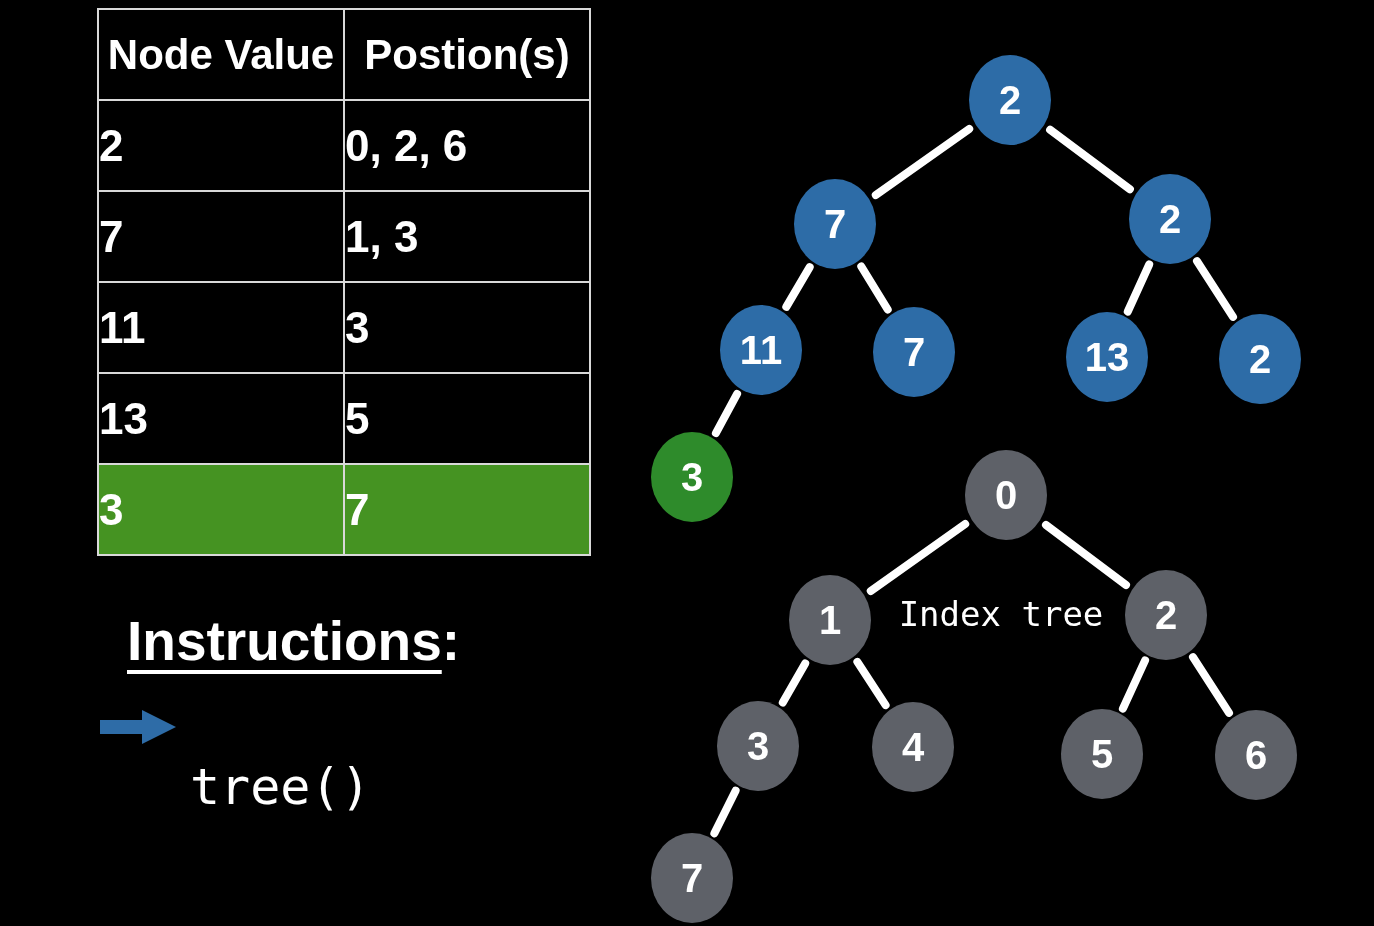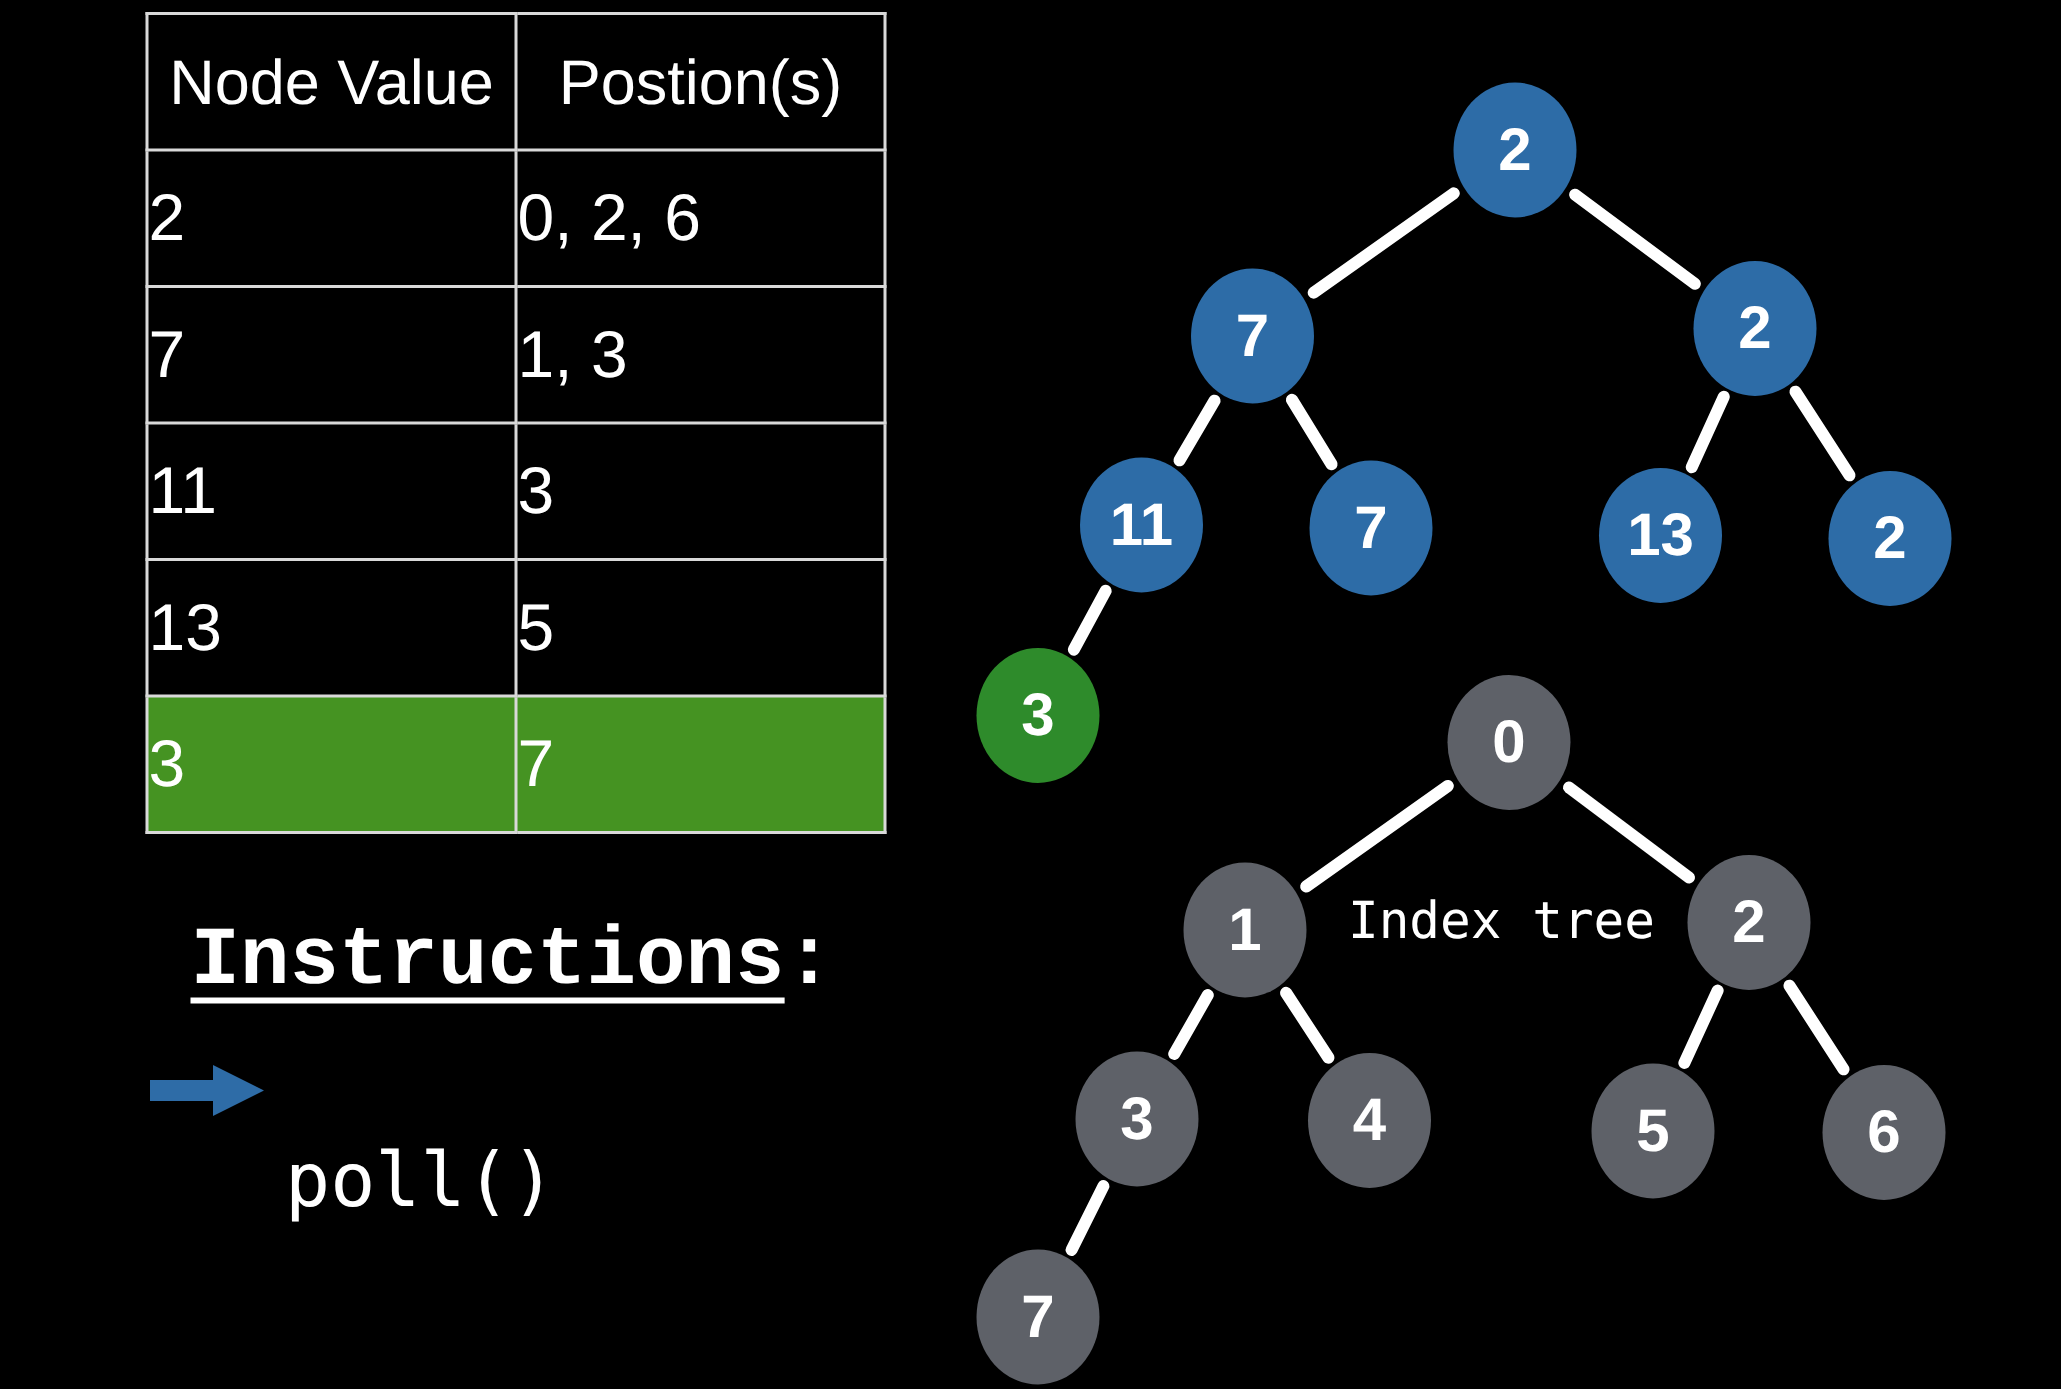--- a/index.html
+++ b/index.html
@@ -19,31 +19,31 @@
 
   
   .pos-table {
     position: absolute; left: 97px; top: 8px; width: 494px;
     border-collapse: collapse; table-layout: fixed;
   }
   .pos-table th, .pos-table td {
     border: 2px solid var(--table-border);
     height: 91px; padding: 0;
     vertical-align: middle;
-    color: var(--text); font-weight: normal;
+    color: var(--text); font-weight: bold;
   }
   .pos-table th { font-size: 42px; }
   .pos-table td { font-size: 44px; }
   .pos-table tr.highlight td { background: var(--row-highlight); }
 
   
   .instructions { position: absolute; left: 100px; top: 608px; }
   .instructions-title {
     margin-left: 27px; margin-bottom: 23px;
-    font-family: Liberation Mono, monospace;
+    font-family: Liberation Sans, sans-serif;
     font-weight: bold; font-size: 55px; line-height: 66px;
     color: var(--text); white-space: nowrap;
   }
   .instructions-title .underlined {
     text-decoration: underline;
     text-decoration-thickness: 4px;
     text-underline-offset: 10px;
   }
   .instruction-row { display: flex; align-items: center; height: 60px; }
   .marker { width: 90px; flex: 0 0 90px; display: inline-flex; align-items: center; }
@@ -105,21 +105,21 @@
   <div id="instruction-list">
       <div class="instruction-row">
         <span class="marker">
           <svg width="78" height="38" viewBox="0 0 78 38">
             <polygon points="0,12 42,12 42,2 76,19 42,36 42,26 0,26" fill="#2e6ca7"></polygon>
           </svg>
         </span>
       </div>
       <div class="instruction-row">
         <span class="marker"></span>
-        <span class="instruction-label">poll()</span>
+        <span class="instruction-label">tree()</span>
       </div>
     </div>
 </div>
 
 <svg id="tree-svg" width="1374" height="926" viewBox="0 0 1374 926">
     <line x1="969.2" y1="128.9" x2="875.8" y2="195.1" stroke="#ffffff" stroke-width="8" stroke-linecap="round"></line>
     <line x1="1050.1" y1="129.8" x2="1129.9" y2="189.2" stroke="#ffffff" stroke-width="8" stroke-linecap="round"></line>
     <line x1="809.7" y1="267.1" x2="786.3" y2="306.9" stroke="#ffffff" stroke-width="8" stroke-linecap="round"></line>
     <line x1="861.3" y1="266.5" x2="887.7" y2="309.5" stroke="#ffffff" stroke-width="8" stroke-linecap="round"></line>
     <line x1="1149.2" y1="264.5" x2="1127.8" y2="311.5" stroke="#ffffff" stroke-width="8" stroke-linecap="round"></line>

